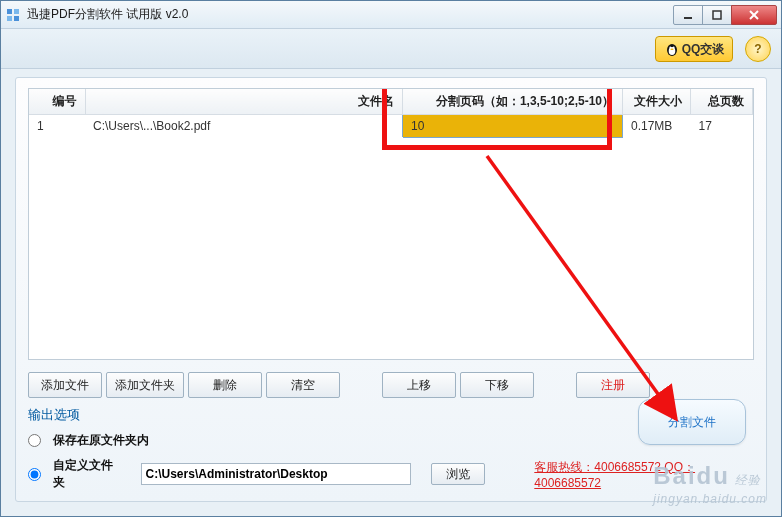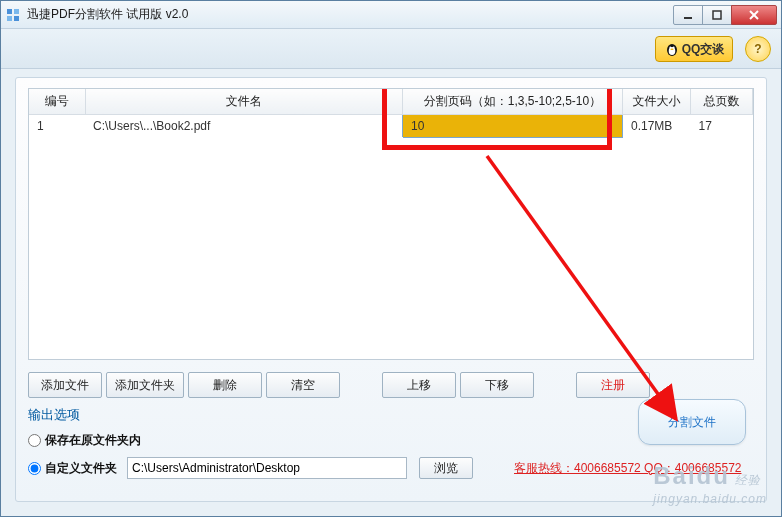--- a/index.html
+++ b/index.html
@@ -14,38 +14,38 @@
 .win-btn.max{}
 .win-btn.close{background:linear-gradient(#e88,#c33);color:#fff;width:46px;border-color:#a44;border-radius:0 2px 2px 0}
 .win-btn svg{width:12px;height:12px}
 .toolbar-area{height:40px;position:relative;background:linear-gradient(#eaf2f8,#dce8f1);border-bottom:1px solid #c0d0de}
 .qq-btn{position:absolute;right:48px;top:7px;width:78px;height:26px;background:linear-gradient(#ffe680,#ffc933);border:1px solid #cc9900;border-radius:4px;display:flex;align-items:center;justify-content:center;cursor:pointer;font-weight:bold;color:#333;font-size:12px}
 .qq-penguin{width:16px;height:16px;margin-right:2px}
 .help-btn{position:absolute;right:10px;top:7px;width:26px;height:26px;background:radial-gradient(#fff6cc,#ffd24d);border:1px solid #d6a800;border-radius:50%;display:flex;align-items:center;justify-content:center;cursor:pointer;color:#8a6500;font-weight:bold;font-size:16px}
 .content{position:absolute;left:14px;right:14px;top:76px;bottom:14px;background:linear-gradient(#fdfdfe,#eef4f9);border:1px solid #c8d6e2;border-radius:3px;padding:10px 12px 12px}
 .table-wrap{border:1px solid #c0cdd8;background:#fff;height:272px;overflow:hidden;position:relative}
 .table{width:100%;border-collapse:collapse}
-.table th{background:linear-gradient(#fdfdfd,#edf1f5);border-right:1px solid #d6dde4;border-bottom:1px solid #d6dde4;text-align:center;padding:4px 8px;font-weight:normal;color:#222;height:22px}
+.table th{background:linear-gradient(#fdfdfd,#edf1f5);border-right:1px solid #d6dde4;border-bottom:1px solid #d6dde4;text-align:right;padding:4px 8px;font-weight:bold;color:#222;height:22px}
 .table td{padding:4px 8px;color:#333;border-bottom:1px solid transparent;height:20px}
 .table td.editing{background:#eab308;border:1px solid #7aa7cf}
 .table .col-num{width:56px}
 .table .col-name{}
 .table .col-pages{width:220px}
 .table .col-size{width:68px}
 .table .col-total{width:62px}
 .highlight-box{position:absolute;border:5px solid #e11;pointer-events:none}
 .hb1{left:353px;top:-5px;width:230px;height:66px}
 .btn-row{margin-top:12px;display:flex;gap:4px}
 .btn{height:26px;min-width:74px;background:linear-gradient(#fdfdfd,#e6ecf2);border:1px solid #9fb2c2;border-radius:2px;cursor:pointer;padding:0 8px;color:#222}
 .btn.reg{color:#d22}
 .spacer{width:34px}
 .section-title{margin:8px 0 8px;color:#025aa0;font-size:13px}
-.radio-row{display:flex;align-items:center;margin:8px 0 8px;gap:4px}
+.radio-row{display:flex;align-items:center;margin:8px 0 8px;gap:12px}
 .radio-row label{color:#111;font-weight:bold}
-.path-input{width:280px;height:22px;border:1px solid #a8b8c6;background:#fff;padding:0 4px;margin-left:6px;font-weight:normal}
+.path-input{width:280px;height:22px;border:1px solid #a8b8c6;background:#fff;padding:0 4px;margin-left:6px;font-weight:bold}
 .browse-btn{height:22px;min-width:54px;margin-left:8px}
 .hotline{color:#d22;margin-left:37px;text-decoration:underline;cursor:pointer}
 .split-btn{position:absolute;right:20px;bottom:56px;width:108px;height:46px;border:1px solid #a8c3da;background:linear-gradient(#f6fbff,#e0edf7);border-radius:12px;display:flex;align-items:center;justify-content:center;color:#1d72c7;font-size:16px;cursor:pointer;box-shadow:0 1px 2px rgba(0,0,0,.08)}
 .arrow-svg{position:absolute;left:0;top:0;pointer-events:none}
 .watermark{position:absolute;right:14px;bottom:10px;color:rgba(180,195,210,.9);font-size:14px;font-style:italic;letter-spacing:1px;pointer-events:none}
 .watermark .big{font-size:24px;font-weight:bold;font-style:normal;letter-spacing:2px}
 </style>
 </head>
 <body>
 

